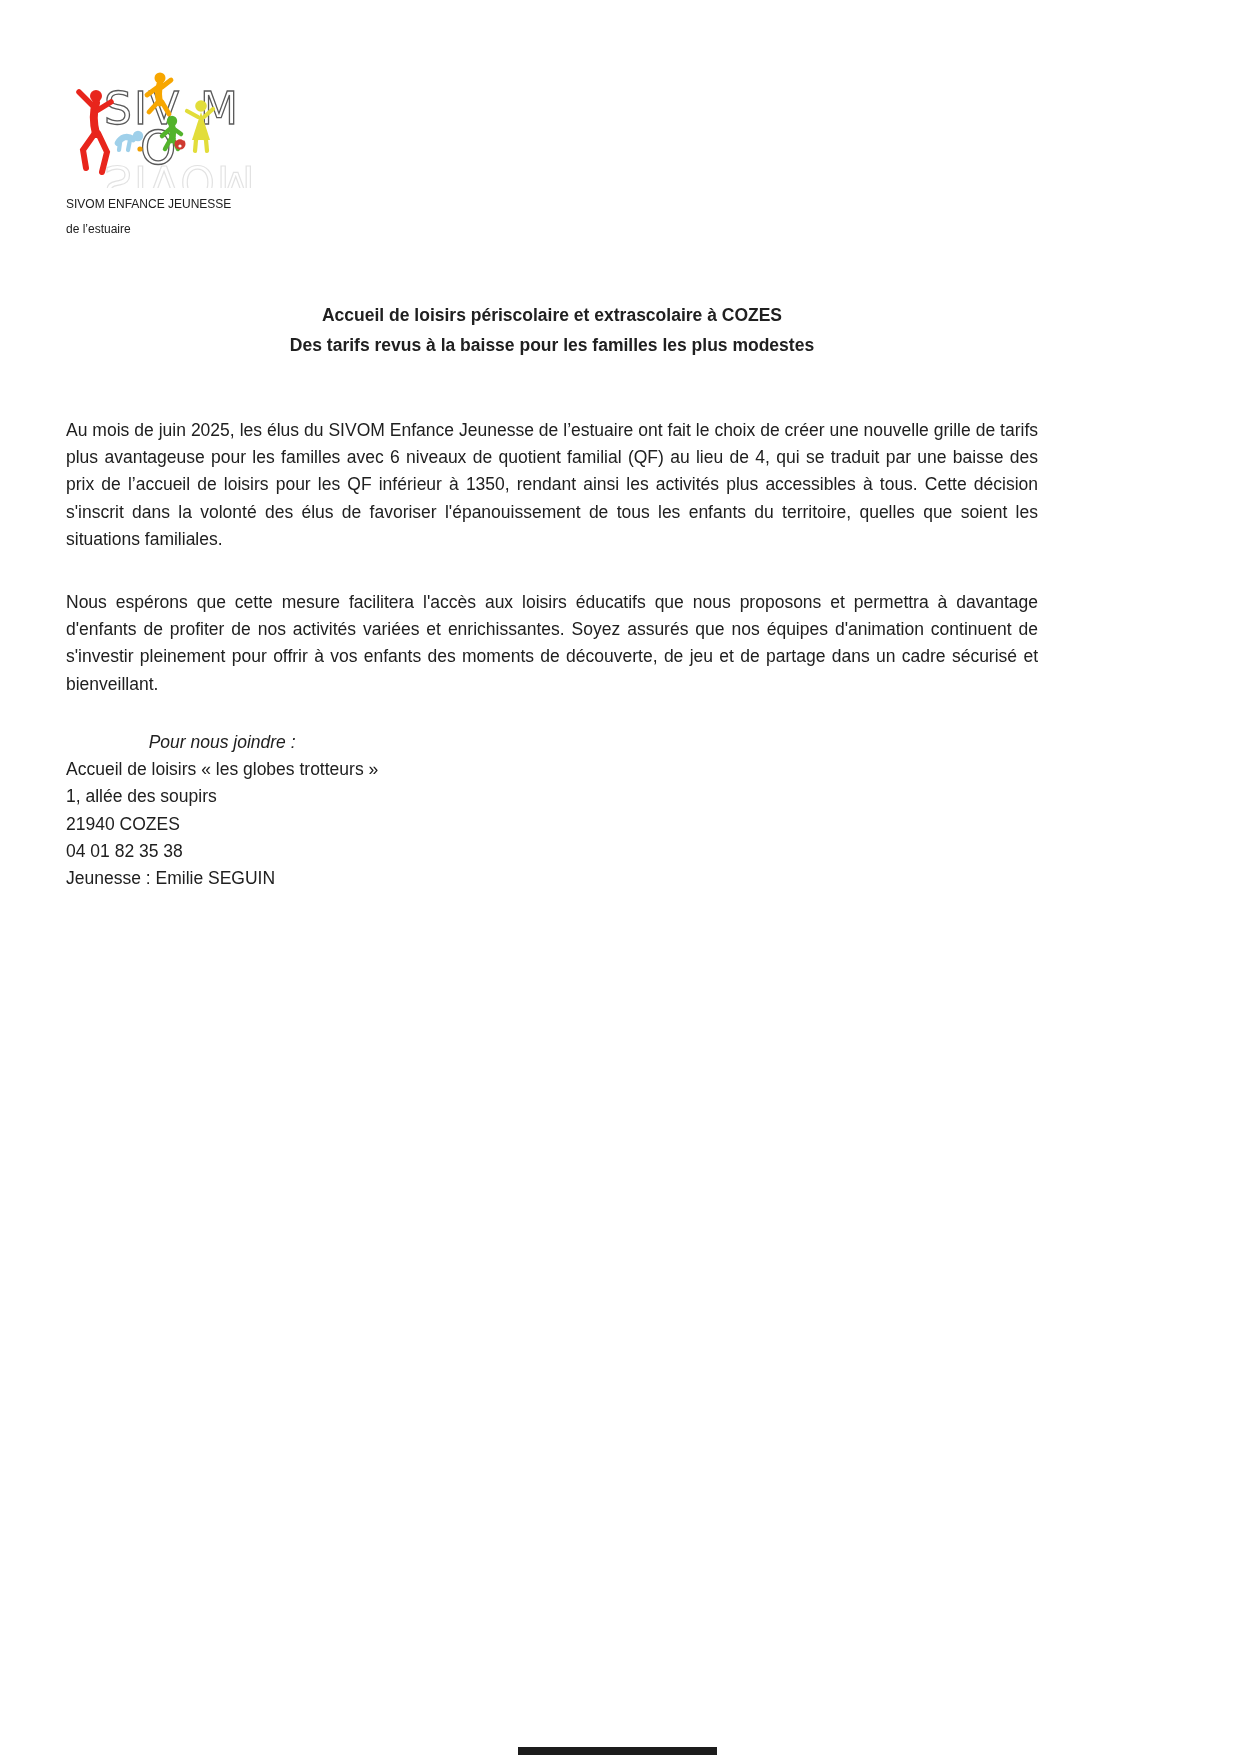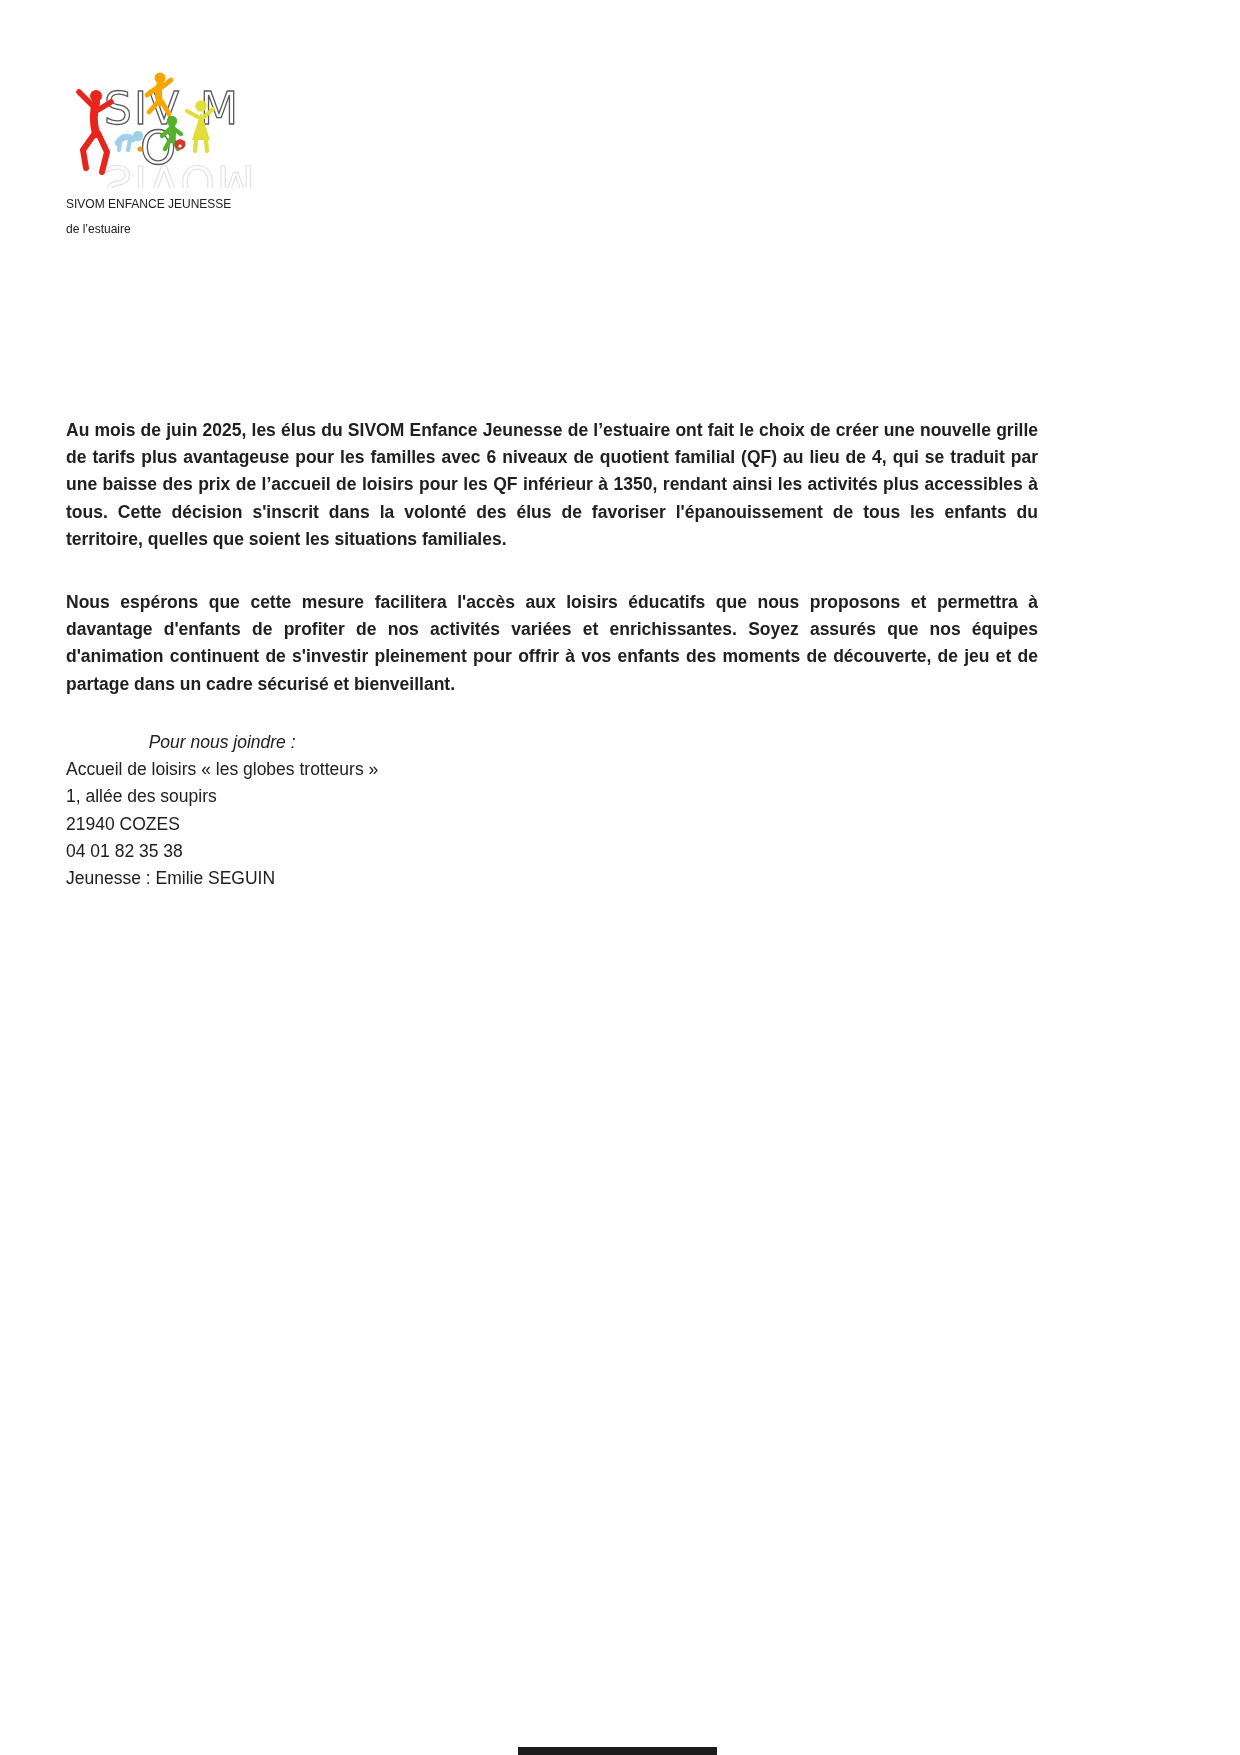--- a/index.html
+++ b/index.html
@@ -38,21 +38,20 @@
     line-height: 30px;
   }
   .body-par {
     position: absolute;
     left: 66px;
     width: 972px;
     margin: 0;
     font-size: 17.5px;
     line-height: 27.2px;
     text-align: justify;
-    font-weight: bold;
   }
   .p1 { top: 417px; }
   .p2 { top: 589px; }
   .contact {
     position: absolute;
     left: 66px;
     top: 729px;
     font-size: 17.5px;
     line-height: 27.2px;
   }
@@ -133,20 +132,24 @@
     </g>
 
     <circle cx="66" cy="81" r="2.6" fill="#f09f00"></circle>
   </svg>
 
   <div class="org">
     <div>SIVOM ENFANCE JEUNESSE</div>
     <div>de l’estuaire</div>
   </div>
 
+  <div class="title">
+    <div>Accueil de loisirs périscolaire et extrascolaire à COZES</div>
+    <div>Des tarifs revus à la baisse pour les familles les plus modestes</div>
+  </div>
 
   <p class="body-par p1">Au mois de juin 2025, les élus du SIVOM Enfance Jeunesse de l’estuaire ont fait le choix de créer une nouvelle grille de tarifs plus avantageuse pour les familles avec 6 niveaux de quotient familial (QF) au lieu de 4, qui se traduit par une baisse des prix de l’accueil de loisirs pour les QF inférieur à 1350, rendant ainsi les activités plus accessibles à tous. Cette décision s'inscrit dans la volonté des élus de favoriser l'épanouissement de tous les enfants du territoire, quelles que soient les situations familiales.</p>
   <p class="body-par p2">Nous espérons que cette mesure facilitera l'accès aux loisirs éducatifs que nous proposons et permettra à davantage d'enfants de profiter de nos activités variées et enrichissantes. Soyez assurés que nos équipes d'animation continuent de s'investir pleinement pour offrir à vos enfants des moments de découverte, de jeu et de partage dans un cadre sécurisé et bienveillant.</p>
 
   <div class="contact">
     <div class="contact-intro">Pour nous joindre :</div>
     <div>Accueil de loisirs « les globes trotteurs »</div>
     <div>1, allée des soupirs</div>
     <div>21940 COZES</div>
     <div>04 01 82 35 38</div>

